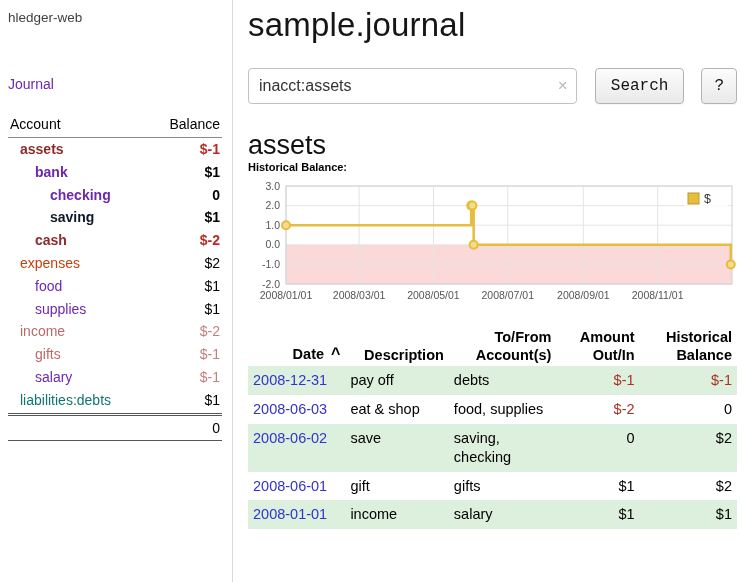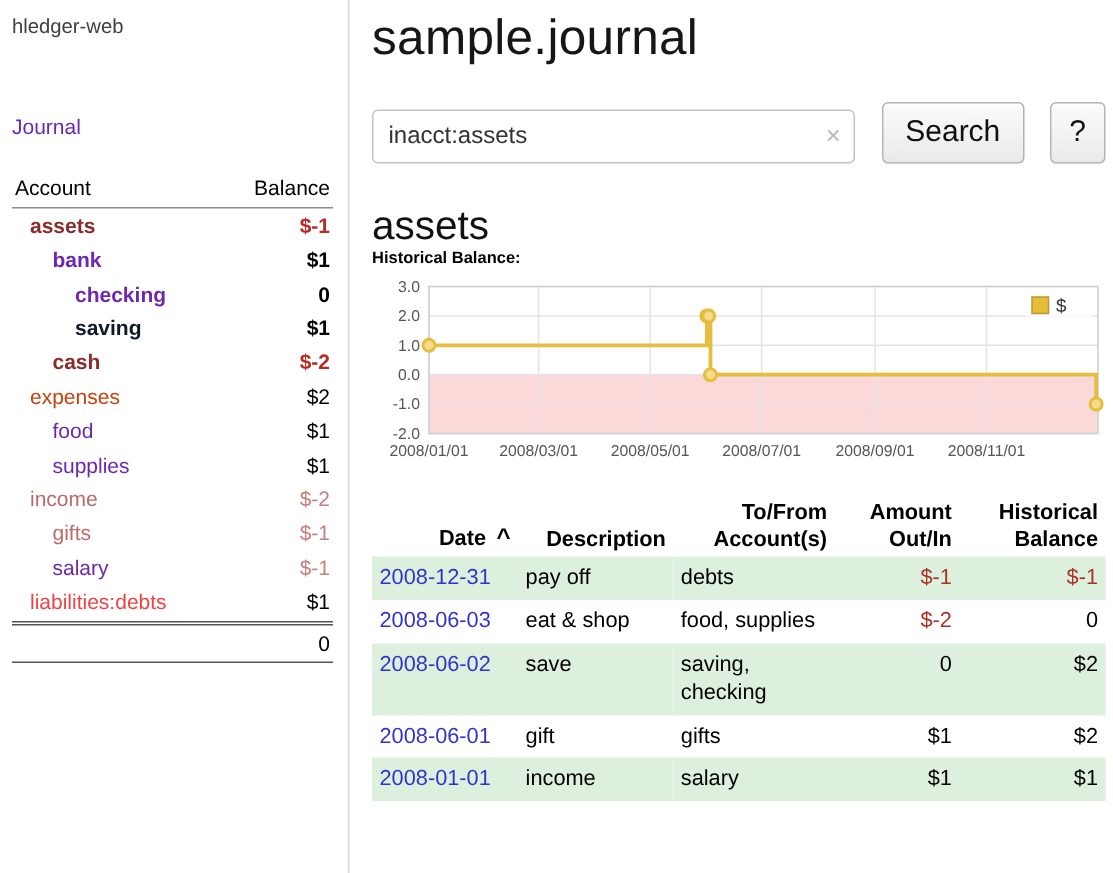--- a/index.html
+++ b/index.html
@@ -19,21 +19,21 @@
   .acct-bal{text-align:right}
   .acct-total{border-top:3px double #555;border-bottom:1px solid #555;text-align:right;font-size:14px;padding:4px 2px;margin-top:1px}
 
   
   .main{flex:1;padding:4px 5px 16px 15px;min-width:0}
   h1{margin:2px 0 0;font-size:33px;font-weight:400;color:#161616;letter-spacing:.2px}
   .search-row{display:flex;align-items:flex-end;margin-top:24px}
   .search-wrap{position:relative;width:352px}
   .search-wrap input{width:100%;height:36px;border:1px solid #c2c2c2;border-radius:4px;padding:0 28px 0 10px;font-size:16px;font-family:inherit;color:#333;outline:none}
   .clear-icon{position:absolute;right:9px;top:9px;color:#b9b9b9;font-size:17px;line-height:1;cursor:pointer}
-  button{font-family:Liberation Sans, sans-serif;font-size:20px;color:#111;background:linear-gradient(#fcfcfc,#e9e9e9);border:1px solid #b3b3b3;border-radius:4px;padding:8px 15px;cursor:pointer;box-shadow:0 1px 0 rgba(0,0,0,.04)}
+  button{font-family:Liberation Mono, monospace;font-size:16px;color:#111;background:linear-gradient(#fcfcfc,#e9e9e9);border:1px solid #b3b3b3;border-radius:4px;padding:8px 15px;cursor:pointer;box-shadow:0 1px 0 rgba(0,0,0,.04)}
   .search-btn{margin-left:18px}
   .help-btn{margin-left:17px;padding:8px 12px}
   h2{margin:26px 0 0;font-size:27px;font-weight:400;color:#111}
   .chart-label{font-size:11px;font-weight:700}
   #chart-svg{display:block;margin-top:5px}
   .tick{font-size:10.5px;fill:#555;font-family:"Liberation Sans",sans-serif}
   .legend-label{font-size:12.5px;fill:#333;font-family:"Liberation Sans",sans-serif}
 
   
   table{border-collapse:collapse;width:100%;margin-top:16px;table-layout:fixed}
@@ -101,21 +101,21 @@
           </div>
           <div class="acct-row">
             <a class="acct-name" style="padding-left: 25px; color: rgb(187, 106, 106);">gifts</a>
             <span class="acct-bal" style="color: rgb(197, 127, 127);">$-1</span>
           </div>
           <div class="acct-row">
             <a class="acct-name" style="padding-left: 25px; color: rgb(109, 40, 175);">salary</a>
             <span class="acct-bal" style="color: rgb(197, 127, 127);">$-1</span>
           </div>
           <div class="acct-row">
-            <a class="acct-name" style="padding-left: 10px; color: #ef4444;">liabilities:debts</a>
+            <a class="acct-name" style="padding-left: 10px; color: #0f766e;">liabilities:debts</a>
             <span class="acct-bal" style="color: rgb(0, 0, 0);">$1</span>
           </div>
         </div>
       <div class="acct-total">
         <span>0</span>
       </div>
     </div>
   </aside>
 
   <main class="main">

